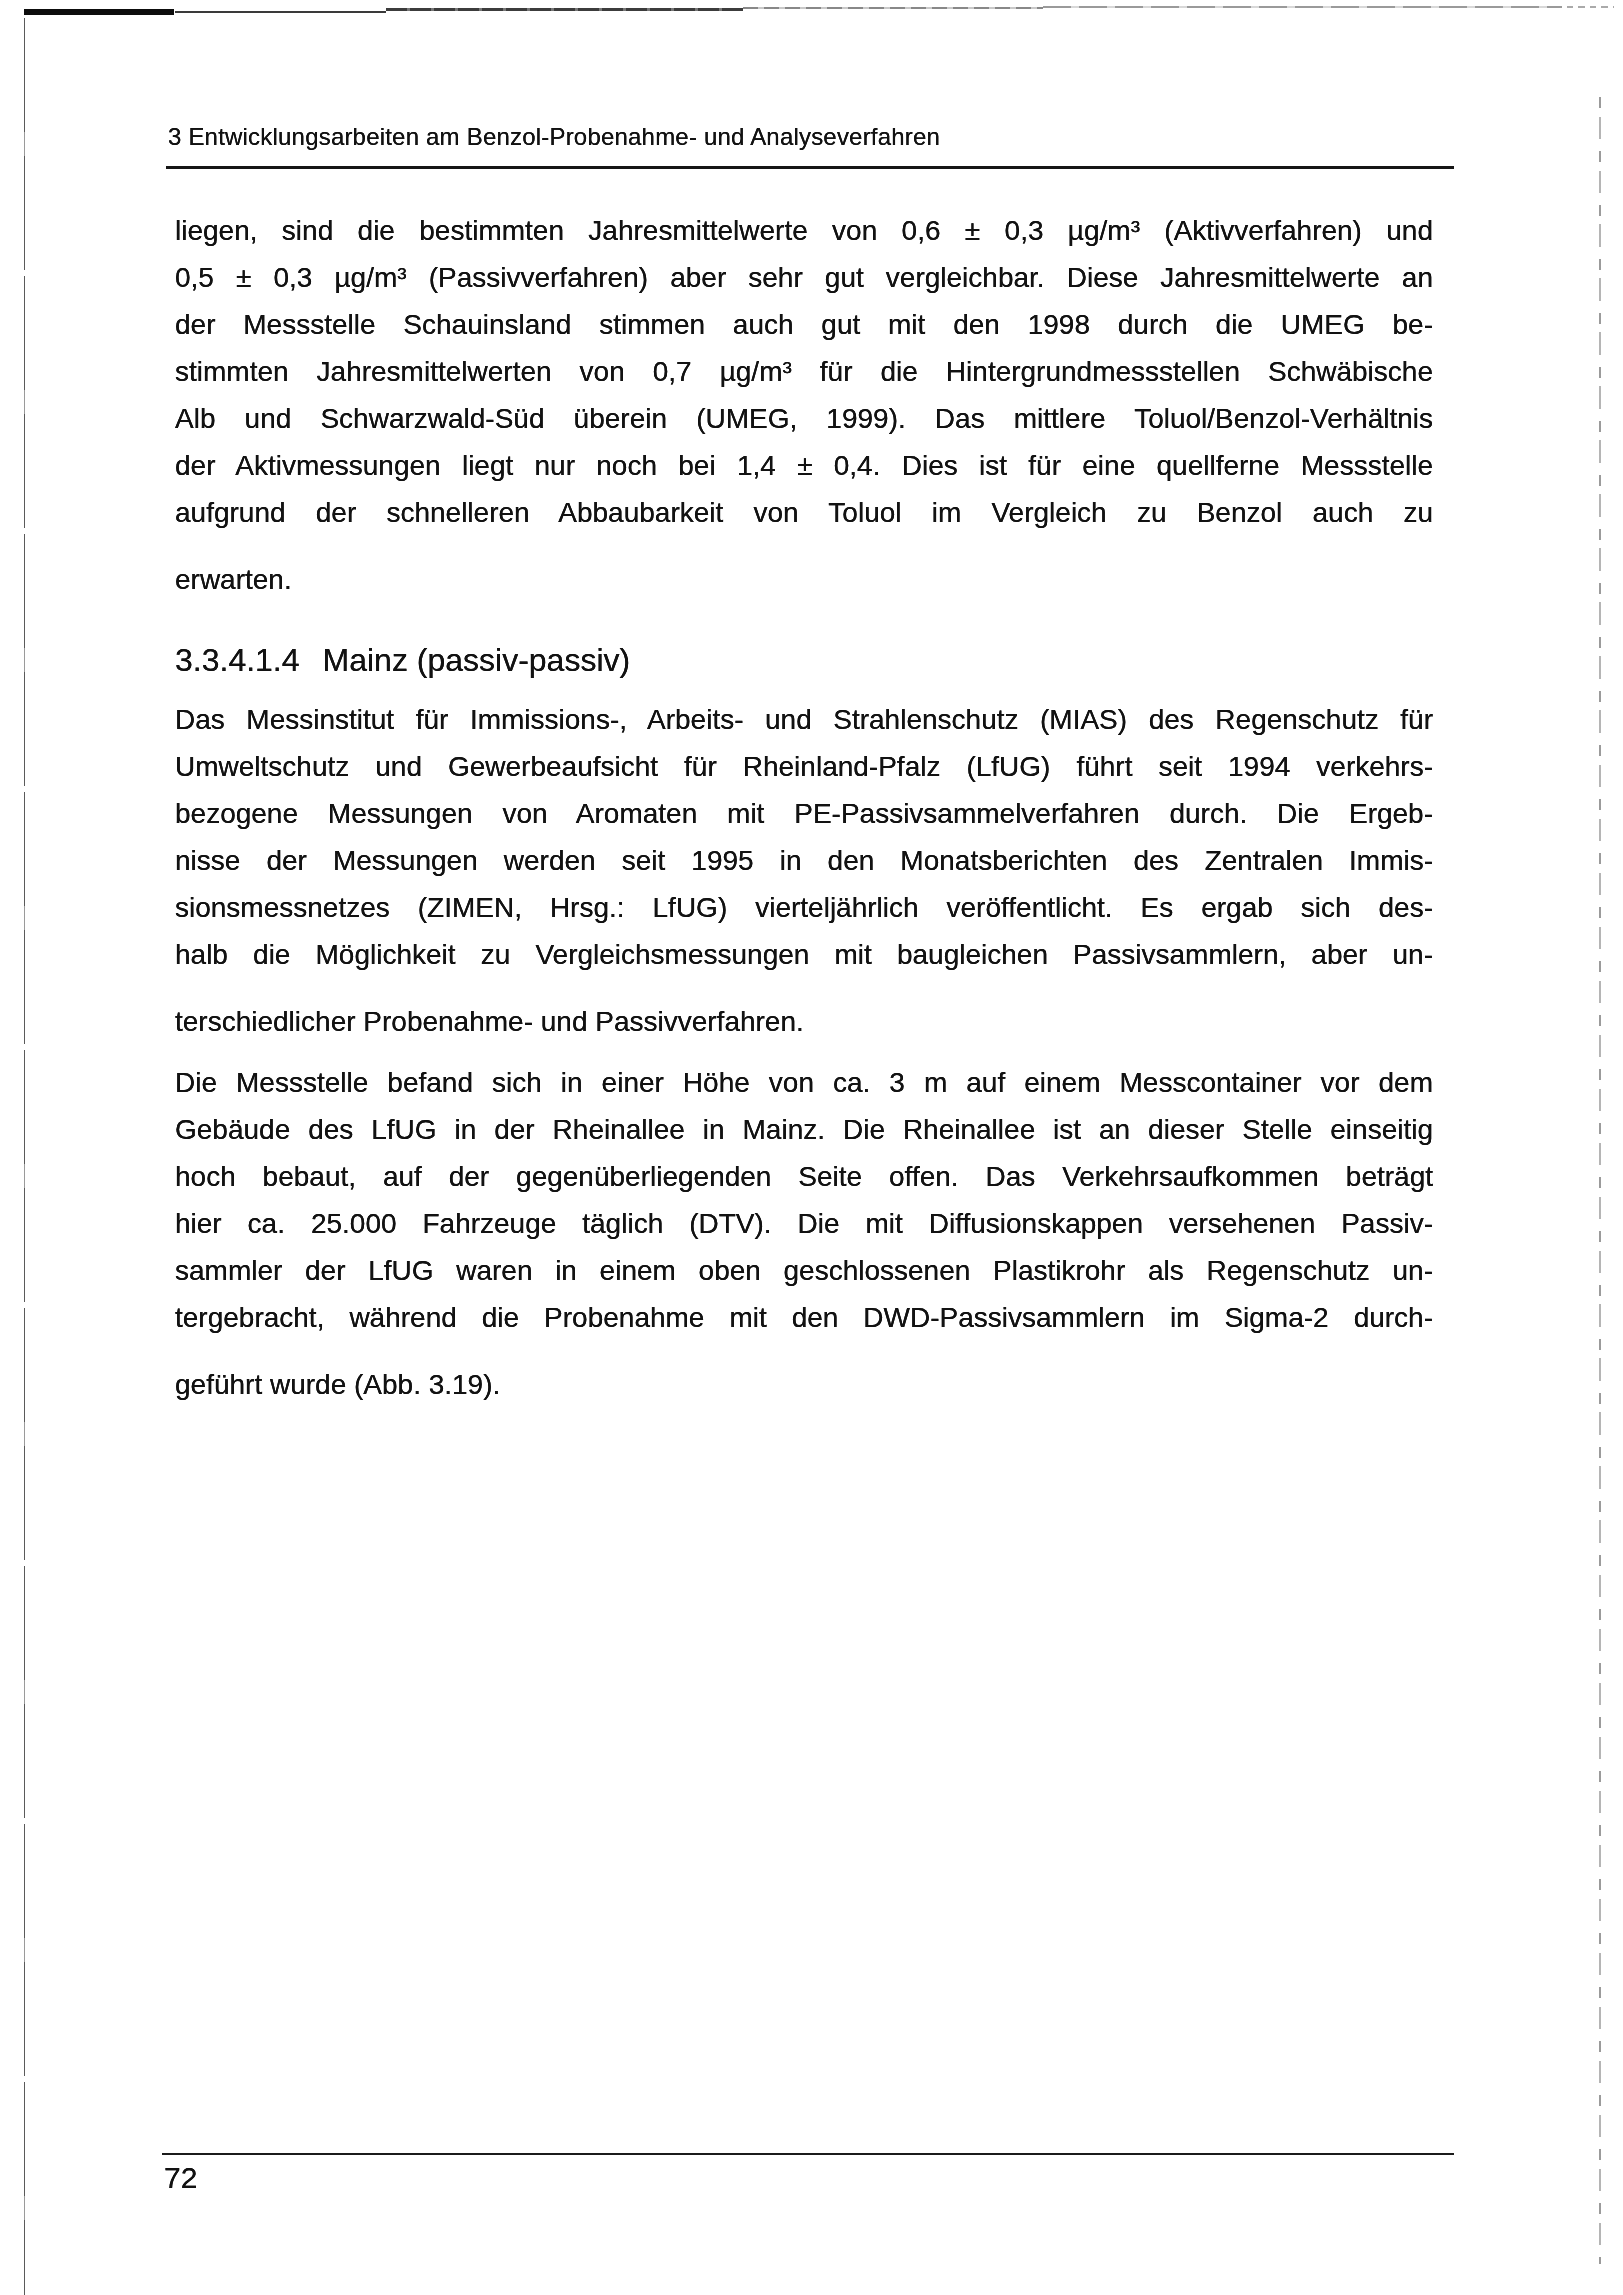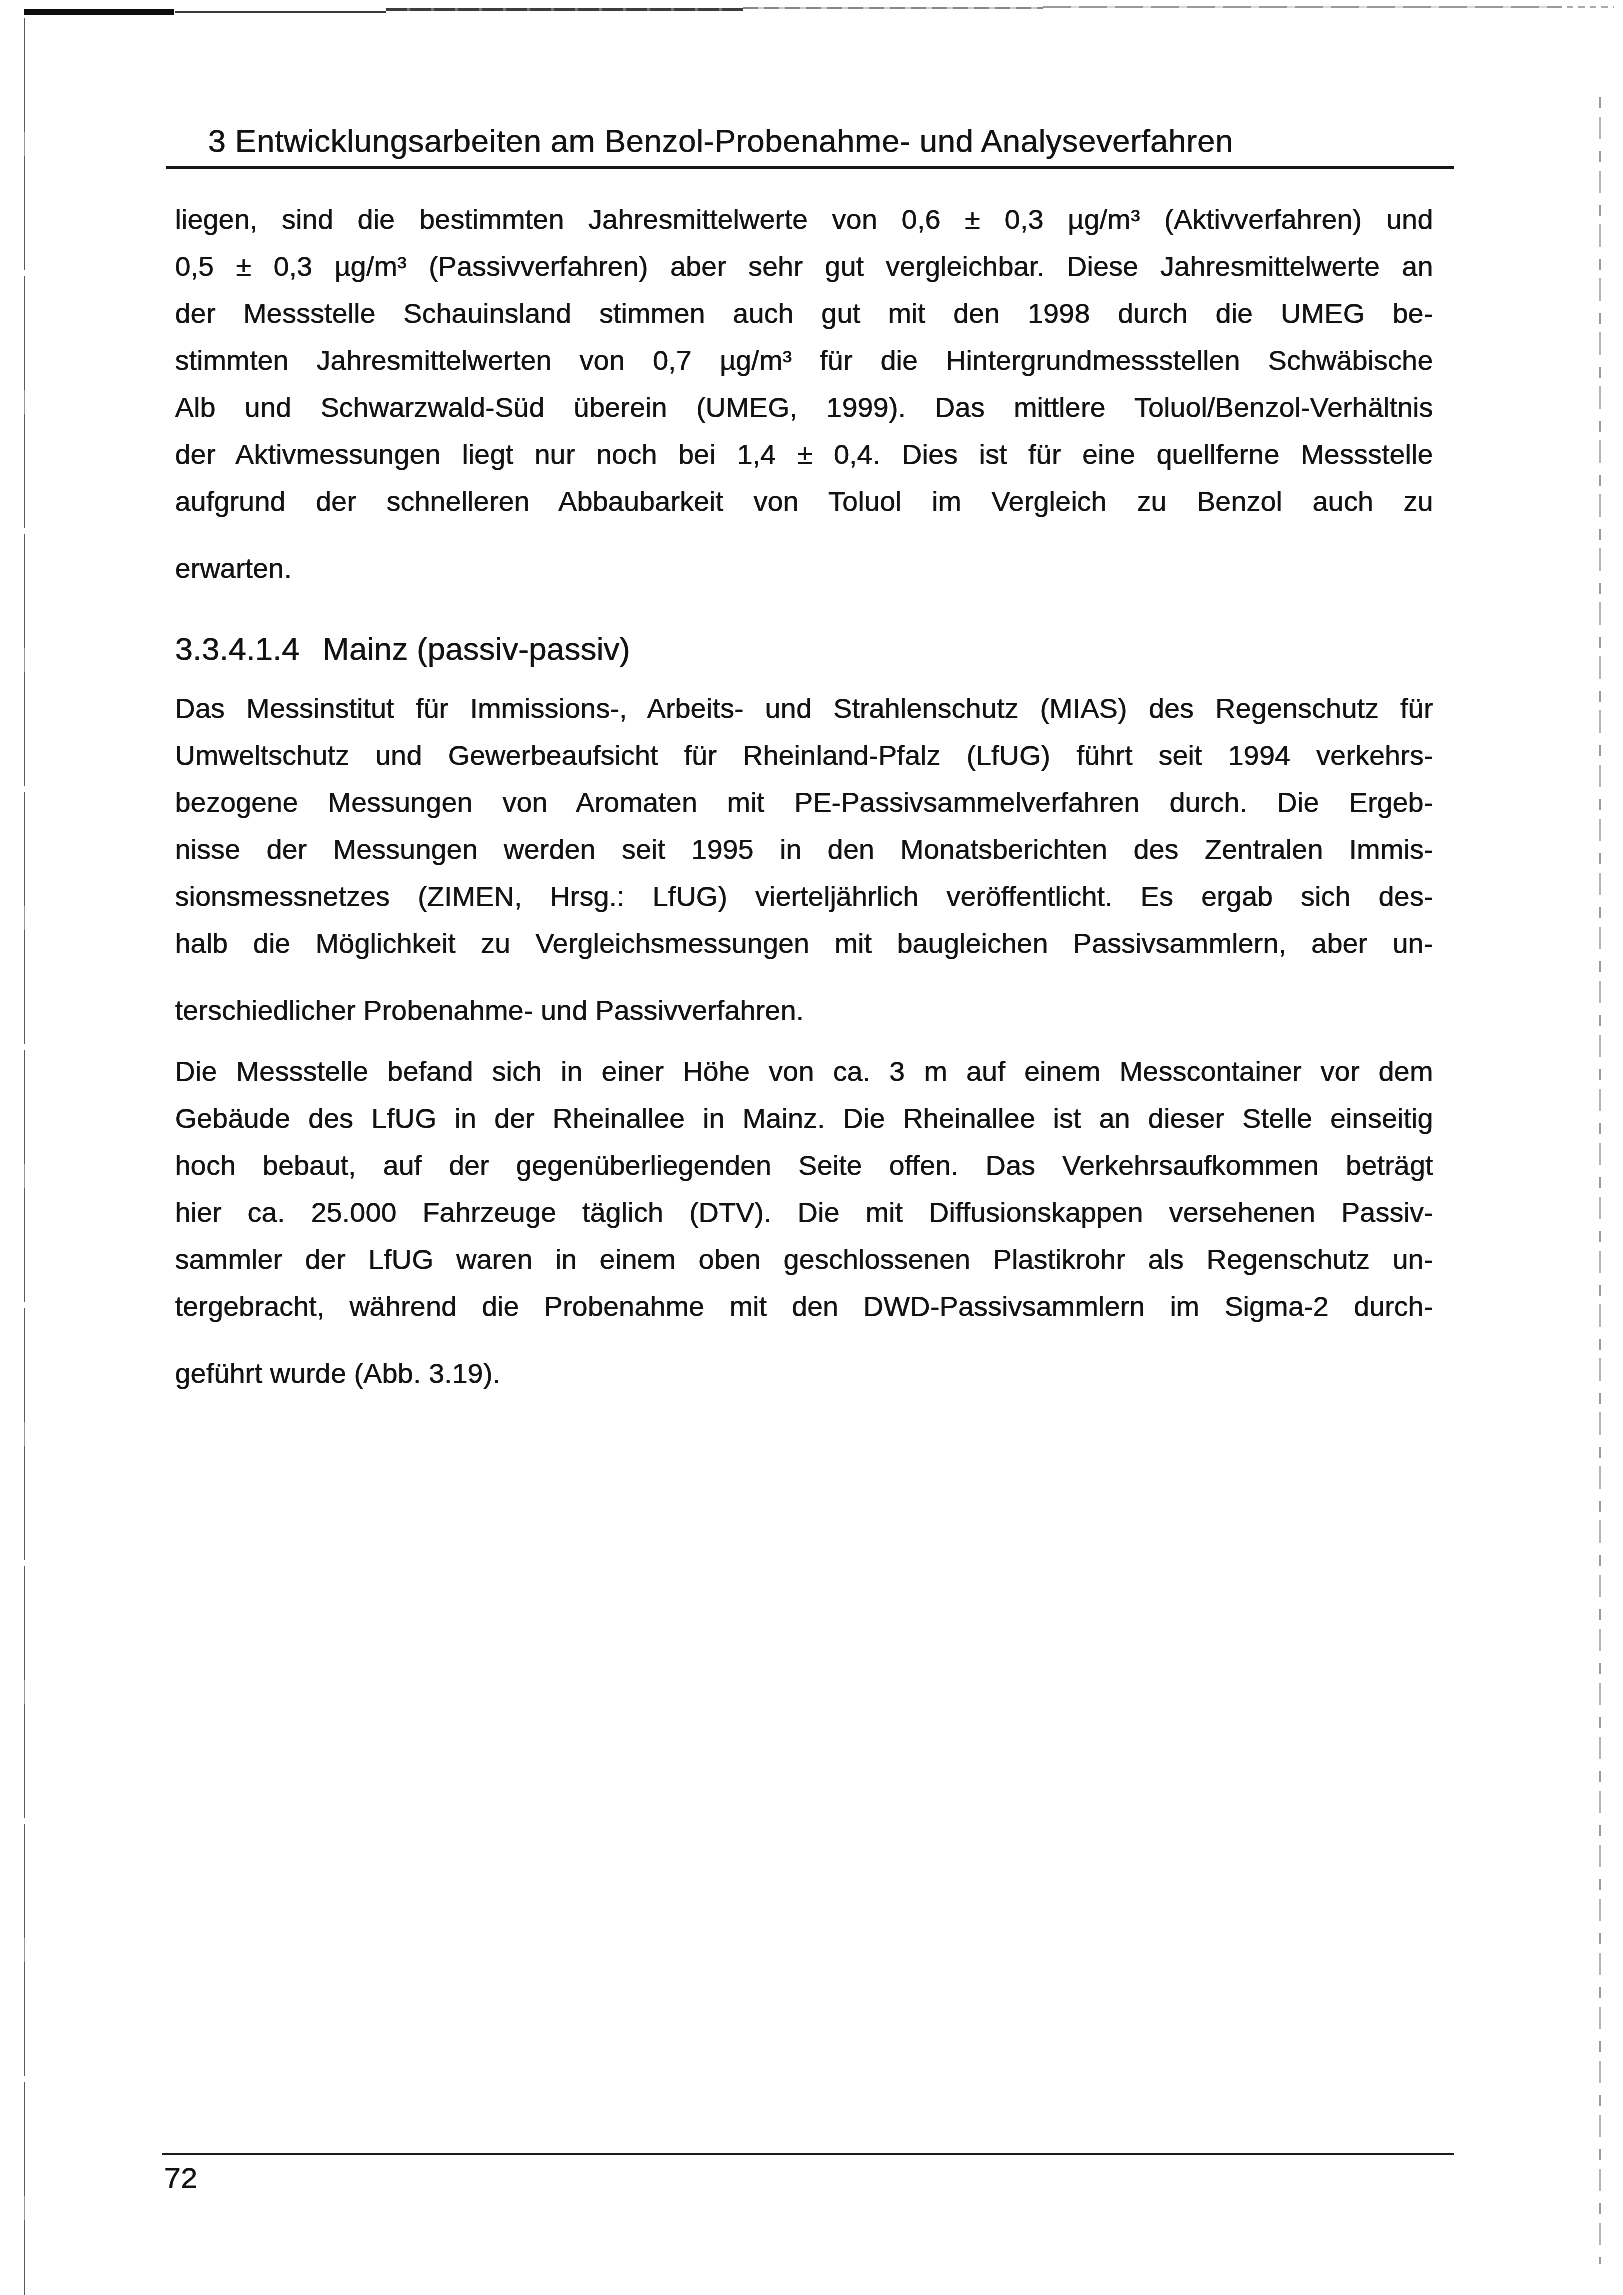--- a/index.html
+++ b/index.html
@@ -43,37 +43,36 @@
     position: absolute;
     left: 1599px; top: 97px;
     width: 1.6px; height: 2167px;
     background: repeating-linear-gradient(180deg,#9b9b9b 0 11.4px,#ffffff 11.4px 19.5px,#b5b5b5 19.5px 42px,#ffffff 42px 54px);
   }
 
   
   .doc-header {
     position: absolute;
     left: 168px; top: 123px;
-    font-size: 32px;
+    font-size: 24px;
     letter-spacing: 0.2px;
     text-shadow: 0 0 0.5px #000;
     white-space: nowrap;
-    margin-left: 40px;
   }
   .header-rule {
     position: absolute;
     left: 166px; top: 166px;
     width: 1288px; height: 3.2px;
     background: #161616;
   }
 
   
   .content-column {
     position: absolute;
-    left: 175px; top: 196px;
+    left: 175px; top: 207px;
     width: 1258px;
     font-size: 28px;
     text-shadow: 0 0 0.5px #000;
   }
   .paragraph { margin: 0; }
   .text-line {
     height: 47px;
     line-height: 47px;
     text-align: justify;
     text-align-last: justify;

